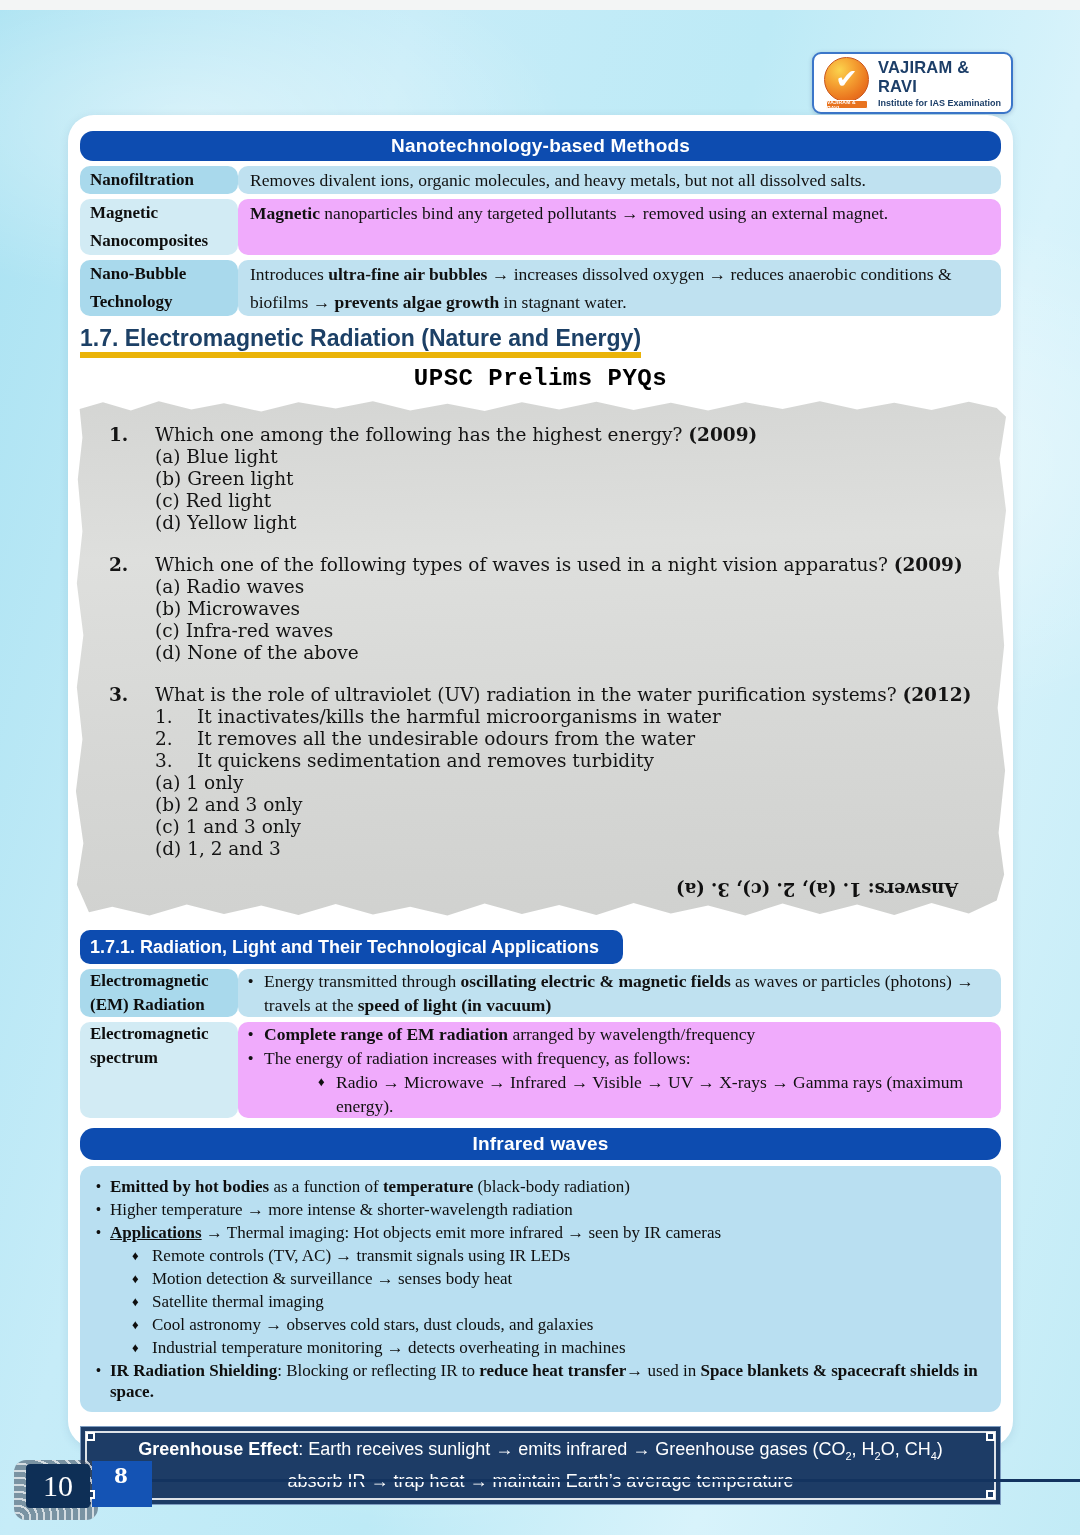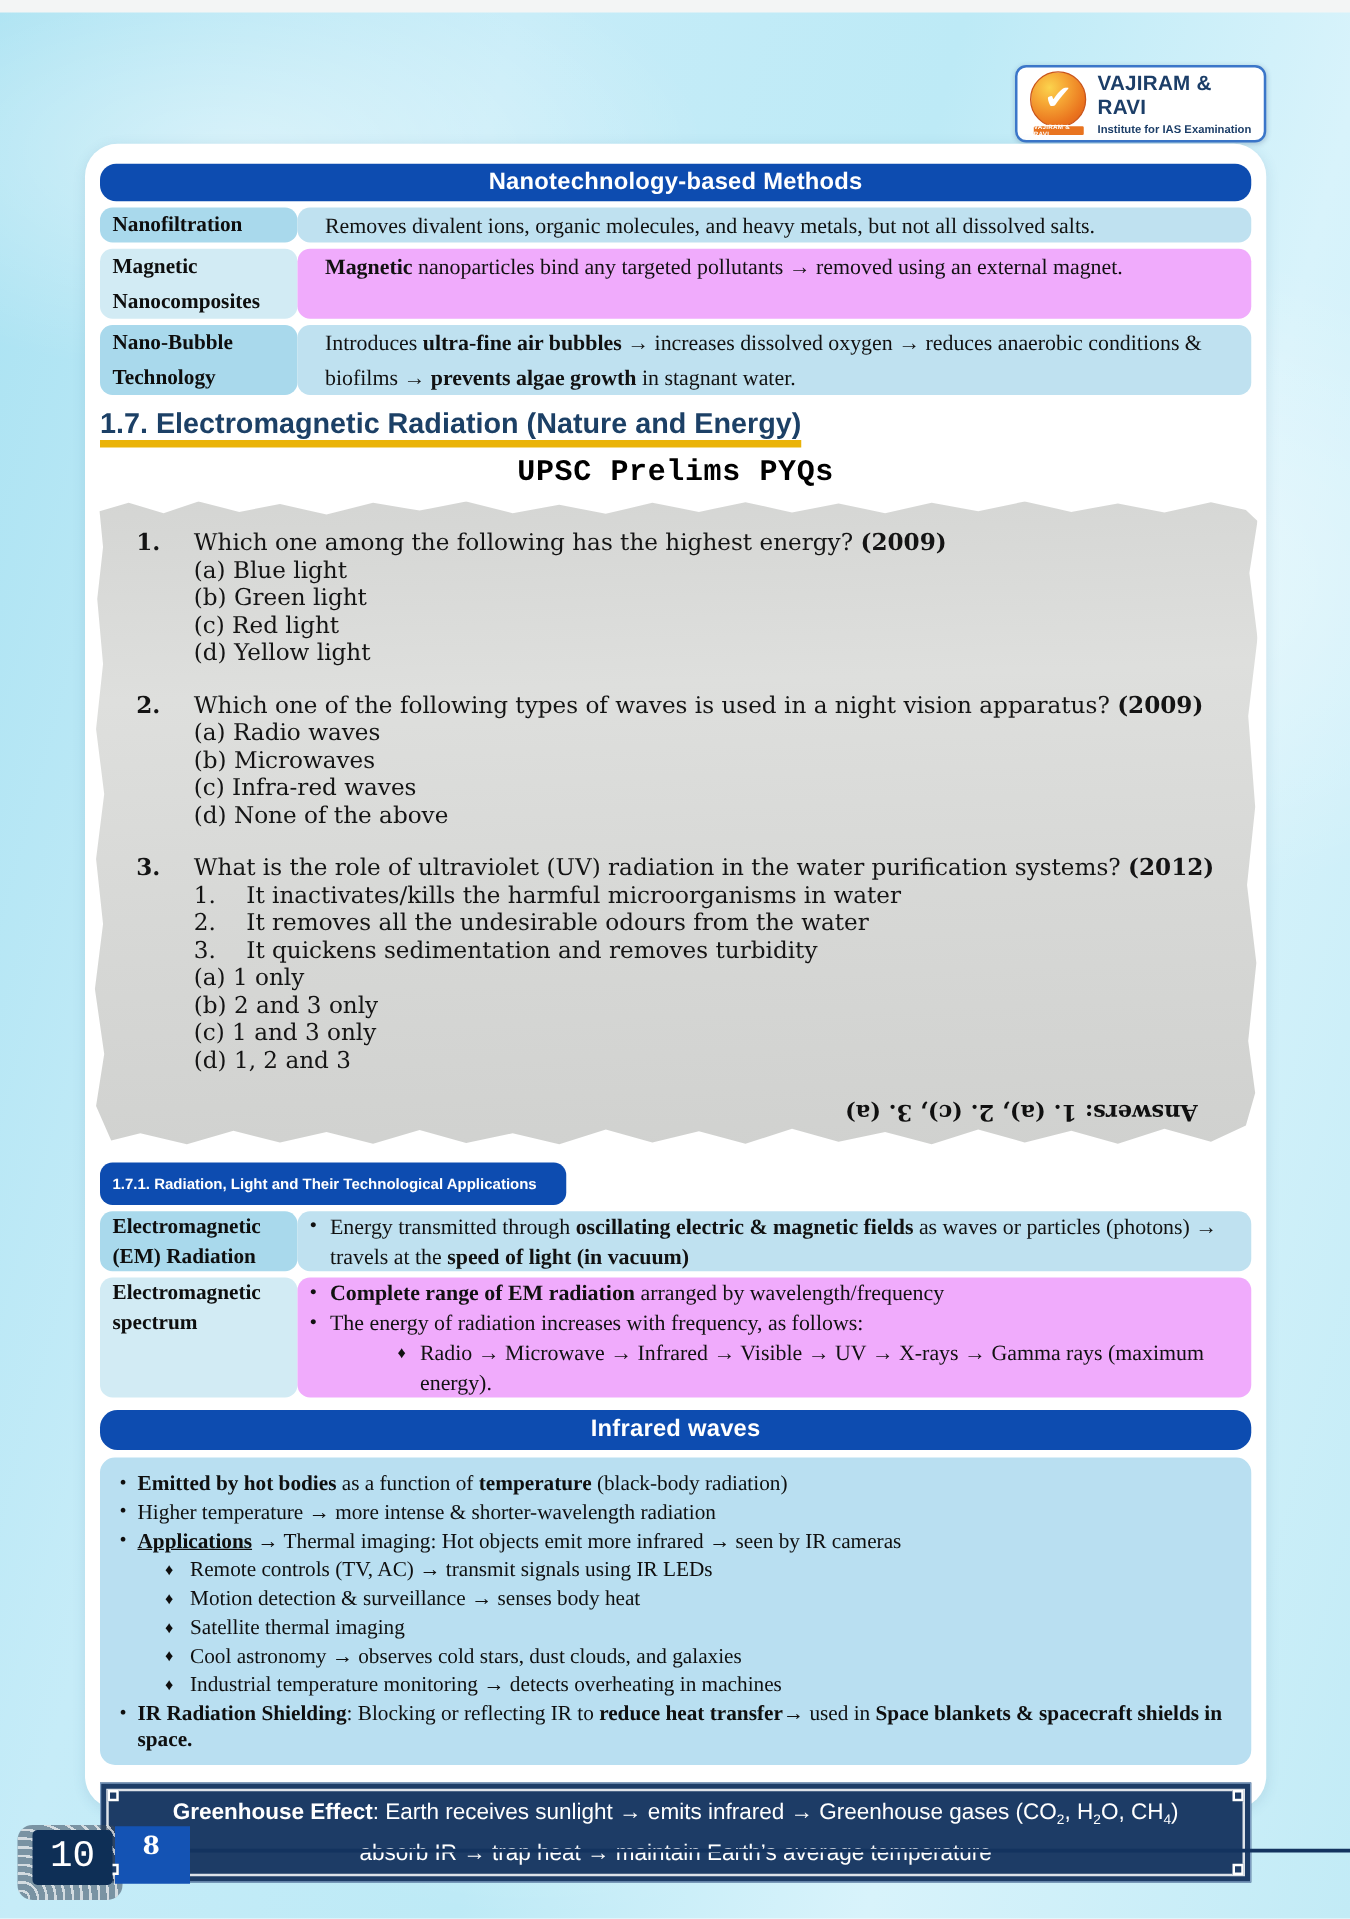--- a/index.html
+++ b/index.html
@@ -51,21 +51,21 @@
     background:#0d4cb0; color:#fff; font-family:"Liberation Sans",sans-serif;
     font-weight:bold; text-align:center; border-radius:13px;
     font-size:19px; height:30px; line-height:30px; letter-spacing:.2px;
   }
 
   
   .trow { display:grid; grid-template-columns:158px 1fr; column-gap:0; margin-top:5px; }
   .tlabel {
     border-radius:10px; padding:0 10px; font-weight:bold; font-size:17px; color:#0e0e0e;
   }
-  .tcell { border-radius:10px; padding:0 22px; font-size:17.5px; color:#111; }
+  .tcell { border-radius:10px; padding:0 12px; font-size:17.5px; color:#111; }
   .nano .tlabel, .nano .tcell { line-height:28px; }
   .row-a .tlabel { background:#a9d9ec; }
   .row-a .tcell  { background:#bfe1f0; }
   .row-b .tlabel { background:#d2ebf4; }
   .row-b .tcell  { background:#f0abfc; }
   .b { font-weight:bold; }
   .u { text-decoration:underline; }
   sub { font-size:11px; }
 
   
@@ -102,21 +102,21 @@
   .q-sub { display:flex; }
   .q-sub-n { width:42px; flex:0 0 auto; }
   .answers {
     position:absolute; right:48px; bottom:16px; transform:rotate(180deg);
     font-weight:bold; font-size:18px; color:#101010;
   }
 
   
   .bar171 {
     margin:14px 0 0 0; display:inline-block; background:#0d4cb0; color:#fff;
-    font-family:"Liberation Sans",sans-serif; font-weight:bold; font-size:12px;
+    font-family:"Liberation Sans",sans-serif; font-weight:bold; font-size:18px;
     border-radius:10px; padding:0 24px 0 10px; height:34px; line-height:34px;
   }
   .em .tlabel, .em .tcell { line-height:24px; }
   .em .tcell { padding:0 10px; }
   .li { display:flex; }
   .mk { width:16px; flex:0 0 auto; font-size:15px; }
   .tx { flex:1; }
   .li.lvl2 { margin-left:70px; }
   .li.lvl2 .mk { font-size:13px; width:18px; }
 
@@ -151,21 +151,21 @@
   }
   .fp-box::before {
     content:""; position:absolute; inset:0;
     background:repeating-radial-gradient(circle at 4% 98%,
       rgba(255,255,255,0) 0 5px, rgba(255,255,255,.75) 5px 7px);
     opacity:.9;
   }
   .pg-left {
     position:absolute; left:26px; top:1464px; width:64px; height:44px;
     background:#0e2f56; border-radius:4px; color:#fff;
-    font-family:Liberation Mono, monospace; font-size:30px;
+    font-family:Liberation Serif, serif; font-size:30px;
     display:flex; align-items:center; justify-content:center; z-index:2;
   }
   .pg-right {
     position:absolute; left:92px; top:1461px; width:60px; height:46px;
     background:#1453b4; color:#fff; font-family:"DejaVu Serif",serif; font-weight:bold;
     font-size:20px; padding:3px 0 0 22px; z-index:1;
   }
   .footer-rule { position:absolute; left:152px; top:1479px; width:928px; height:3px; background:#13335f; }
 </style>
 </head>

